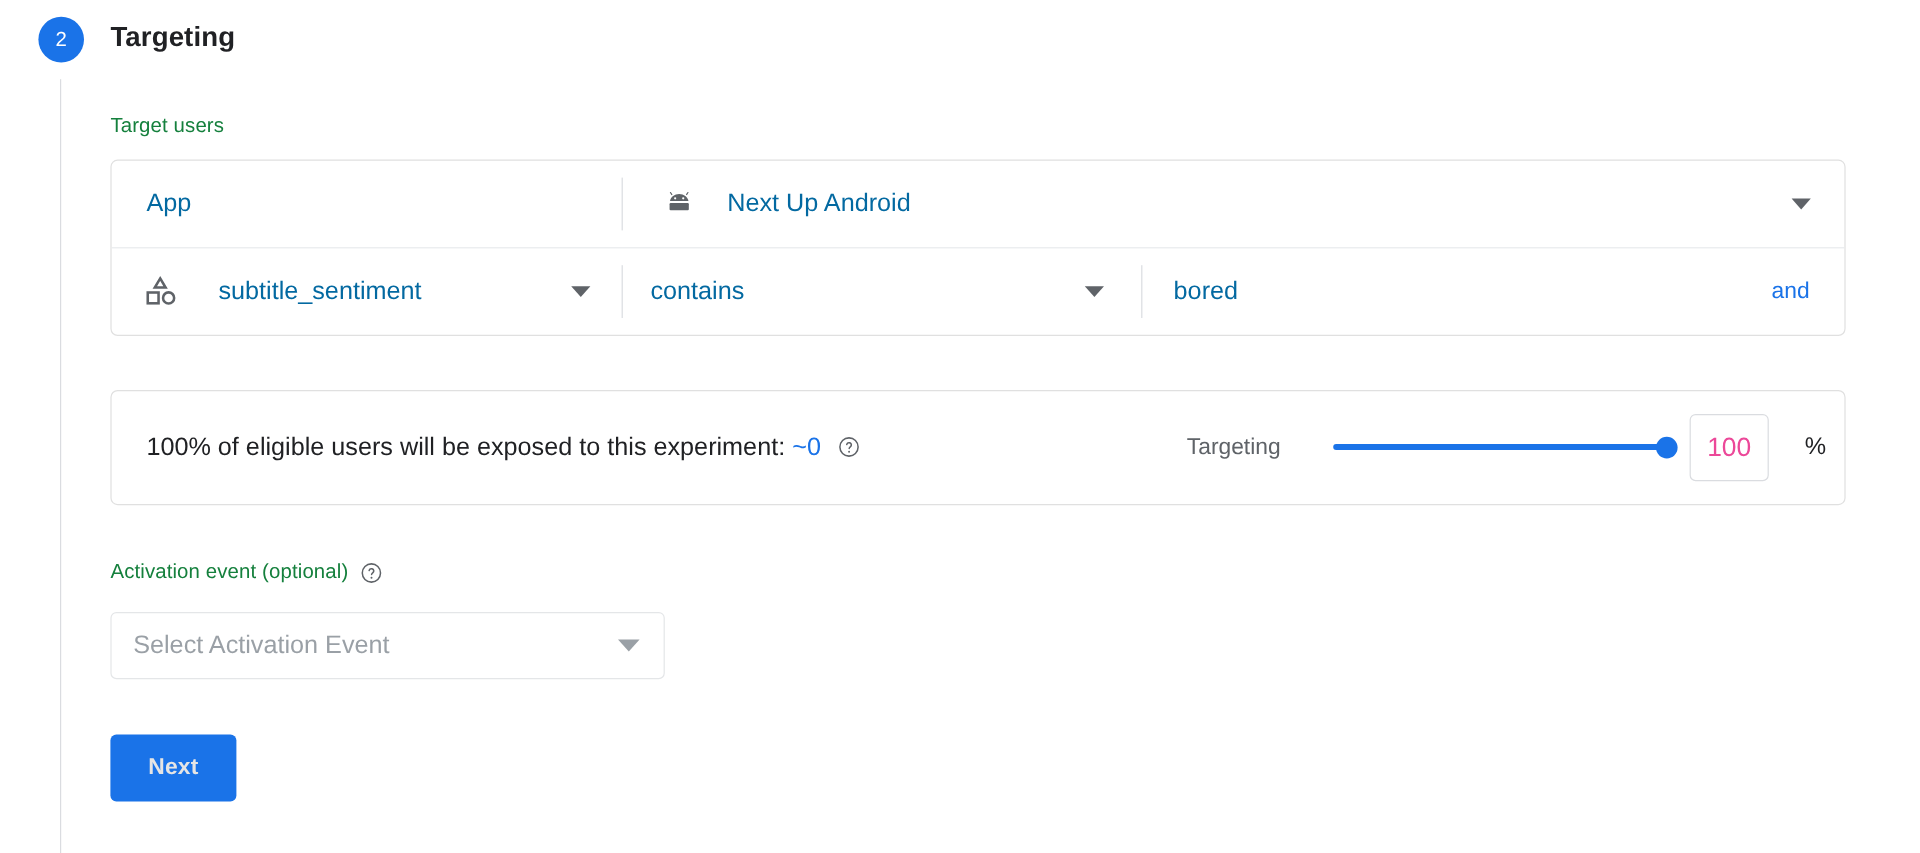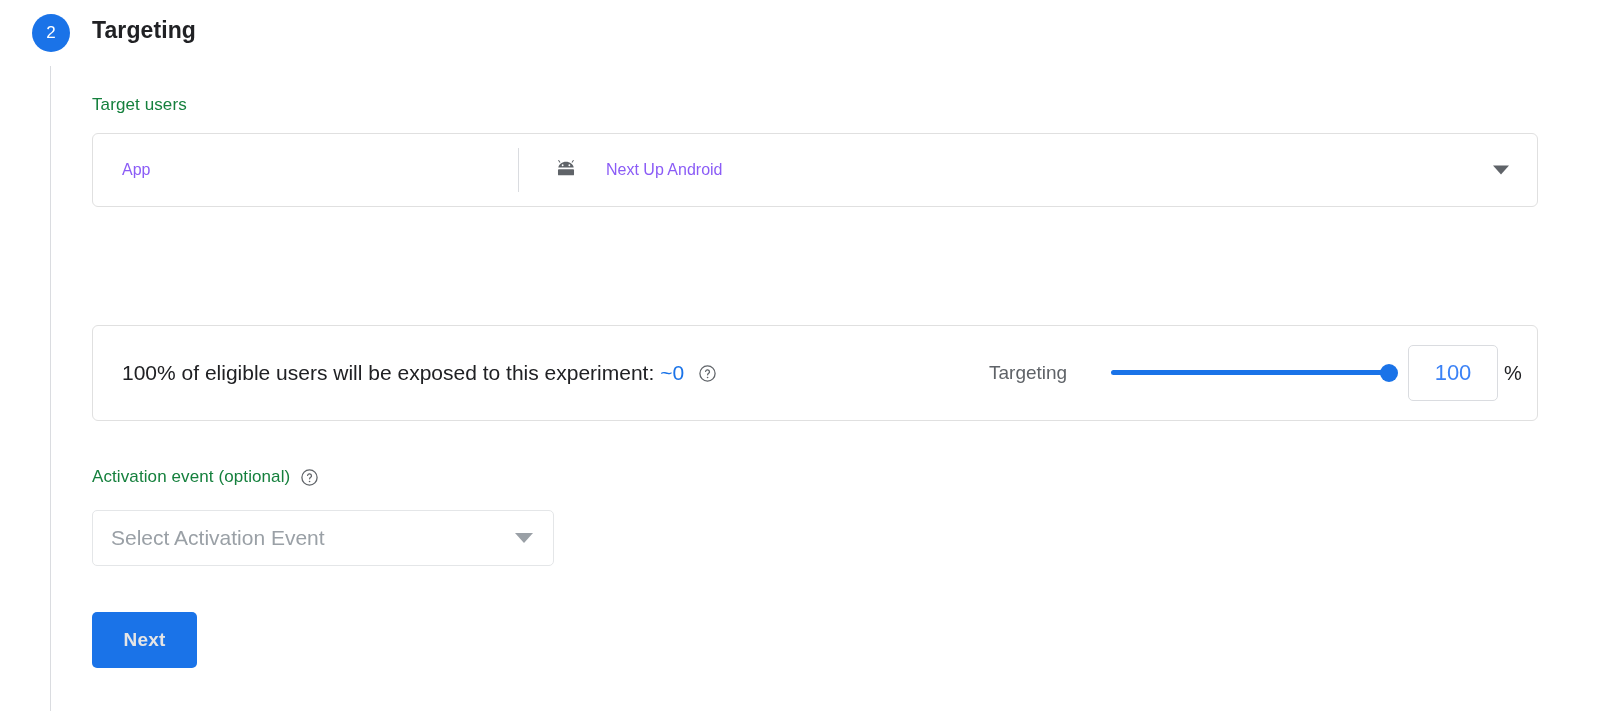--- a/index.html
+++ b/index.html
@@ -97,22 +97,22 @@
   .vdiv {
     position: absolute;
     top: 14px;
     width: 1px;
     height: 44px;
     background: #dadce0;
   }
 
   .cell-text {
     position: absolute;
-    font-size: 16px;
-    color: #8b5cf6;
+    font-size: 21px;
+    color: #0369a1;
     top: 50%;
     transform: translateY(-50%);
     white-space: nowrap;
   }
   .cell-app-type { left: 29px; }
   .cell-app-name { left: 513px; }
   .cell-param    { left: 89px; }
   .cell-operator { left: 449px; }
   .cell-value    { left: 885px; }
 
@@ -220,29 +220,29 @@
     width: 18px;
     height: 18px;
     border-radius: 50%;
     background: #1a73e8;
   }
   .exposure-input {
     position: absolute;
     left: 1315px;
     top: 50%;
     transform: translateY(-50%);
-    width: 90px;
+    width: 66px;
     height: 56px;
     border: 1px solid #dadce0;
     border-radius: 5px;
     background: #fff;
     box-sizing: border-box;
     font-family: "Liberation Sans", sans-serif;
     font-size: 22px;
-    color: #3b82f6;
+    color: #ec4899;
     text-align: center;
     padding: 0;
   }
   .exposure-pct {
     position: absolute;
     left: 1411px;
     top: 50%;
     transform: translateY(-50%);
     font-size: 20px;
     color: #202124;
@@ -331,20 +331,42 @@
               <circle cx="8.9" cy="7.6" r="0.85" fill="#ffffff"></circle>
               <circle cx="15.1" cy="7.6" r="0.85" fill="#ffffff"></circle>
               <rect x="4.6" y="11.3" width="14.8" height="5.6" rx="0.8"></rect>
             </g>
           </svg>
         </span>
         <span class="cell-text cell-app-name">Next Up Android</span>
         <span class="caret caret-app"></span>
       </div>
 
+      <div class="cond-row">
+        <span class="shapes-icon">
+          <svg viewBox="0 0 24 24" width="30" height="30" aria-hidden="true">
+            <g fill="none" stroke="#5f6368" stroke-width="1.7">
+              <path d="M11.6 3.2 L15.2 9.3 H8 Z"></path>
+              <rect x="3.3" y="12.6" width="7.2" height="7.2"></rect>
+              <circle cx="17.2" cy="16.2" r="3.7"></circle>
+            </g>
+          </svg>
+        </span>
+        <span class="cell-text cell-param">subtitle_sentiment</span>
+        <span class="caret caret-param"></span>
+
+        <div class="vdiv" style="left:425px;"></div>
+        <span class="cell-text cell-operator">contains</span>
+        <span class="caret caret-operator"></span>
+
+        <div class="vdiv" style="left:858px;"></div>
+        <span class="cell-text cell-value">bored</span>
+
+        <span class="and-link">and</span>
+      </div>
 
     </div>
 
     <div class="card card-exposure">
       <div class="exposure-sentence">
         <span>100% of eligible users will be exposed to this experiment:</span>
         <span class="exposure-count">~0</span>
         <span class="help-icon">
           <svg viewBox="0 0 24 24" width="19" height="19" aria-hidden="true">
             <circle cx="12" cy="12" r="9.6" fill="none" stroke="#5f6368" stroke-width="1.6"></circle>

